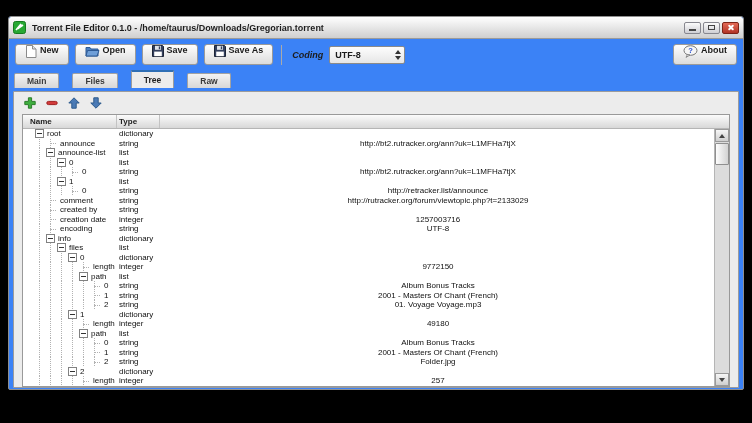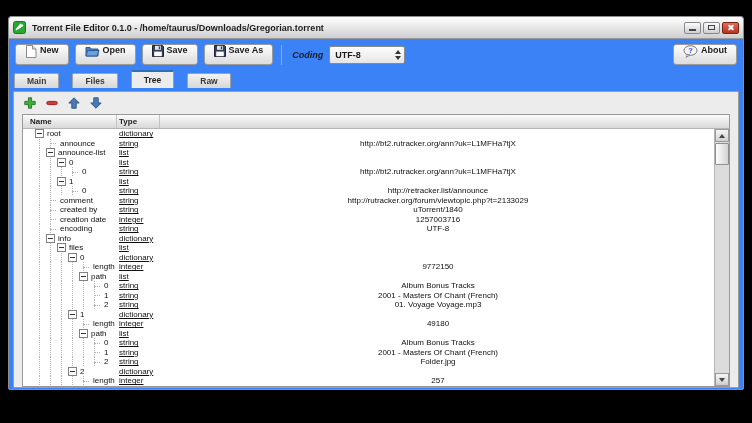--- a/index.html
+++ b/index.html
@@ -80,21 +80,21 @@
   .tree-header{flex:none;height:13px;display:flex;background:linear-gradient(#fbfbfb,#d8d8d8);border-bottom:1px solid #b5b5b5;}
   .th{font-size:8px;font-weight:bold;color:#222;border-right:1px solid #c3c3c3;box-sizing:border-box;
       display:flex;align-items:center;white-space:nowrap;}
   .th-name{width:94px;padding-left:7px;}
   .th-type{width:43px;padding-left:2px;}
   .th-value{flex:1;padding-left:2px;border-right:none;}
   .tree-wrap{flex:1;display:flex;overflow:hidden;}
   .tree-body{flex:1;overflow:hidden;position:relative;}
   .trow{height:9.5px;display:flex;align-items:center;font-size:8px;color:#101010;white-space:nowrap;}
   .c-name{width:94px;flex:none;display:flex;align-items:center;padding-left:12px;box-sizing:border-box;overflow:visible;}
-  .c-type{width:43px;flex:none;padding-left:2px;box-sizing:border-box;text-decoration:underline;}
+  .c-type{width:43px;flex:none;padding-left:2px;box-sizing:border-box;}
   .c-value{flex:1;padding-left:2px;box-sizing:border-box;overflow:hidden;text-align:center;}
   .guide{width:11px;flex:none;align-self:stretch;position:relative;}
   .guide::before{content:"";position:absolute;left:4px;top:0;bottom:0;border-left:1px dotted #b2b2b2;}
   .branch{width:11px;flex:none;align-self:stretch;position:relative;}
   .branch::before{content:"";position:absolute;left:4px;top:0;bottom:0;border-left:1px dotted #b2b2b2;}
   .branch::after{content:"";position:absolute;left:4px;top:50%;width:6px;border-top:1px dotted #b2b2b2;}
   .expander{
     width:9px;height:9px;flex:none;border:1px solid #818181;background:#fff;
     box-sizing:border-box;position:relative;margin-right:0px;
   }
@@ -304,21 +304,20 @@
               <div class="c-type">string</div>
               <div class="c-value">http://rutracker.org/forum/viewtopic.php?t=2133029</div>
             </div>
             <div class="trow">
               <div class="c-name">
                 <span class="guide"></span>
                 <span class="branch"></span>
                 <span class="ntext">created by</span>
               </div>
               <div class="c-type">string</div>
-              <div class="c-value">uTorrent/1840</div>
             </div>
             <div class="trow">
               <div class="c-name">
                 <span class="guide"></span>
                 <span class="branch"></span>
                 <span class="ntext">creation date</span>
               </div>
               <div class="c-type">integer</div>
               <div class="c-value">1257003716</div>
             </div>

